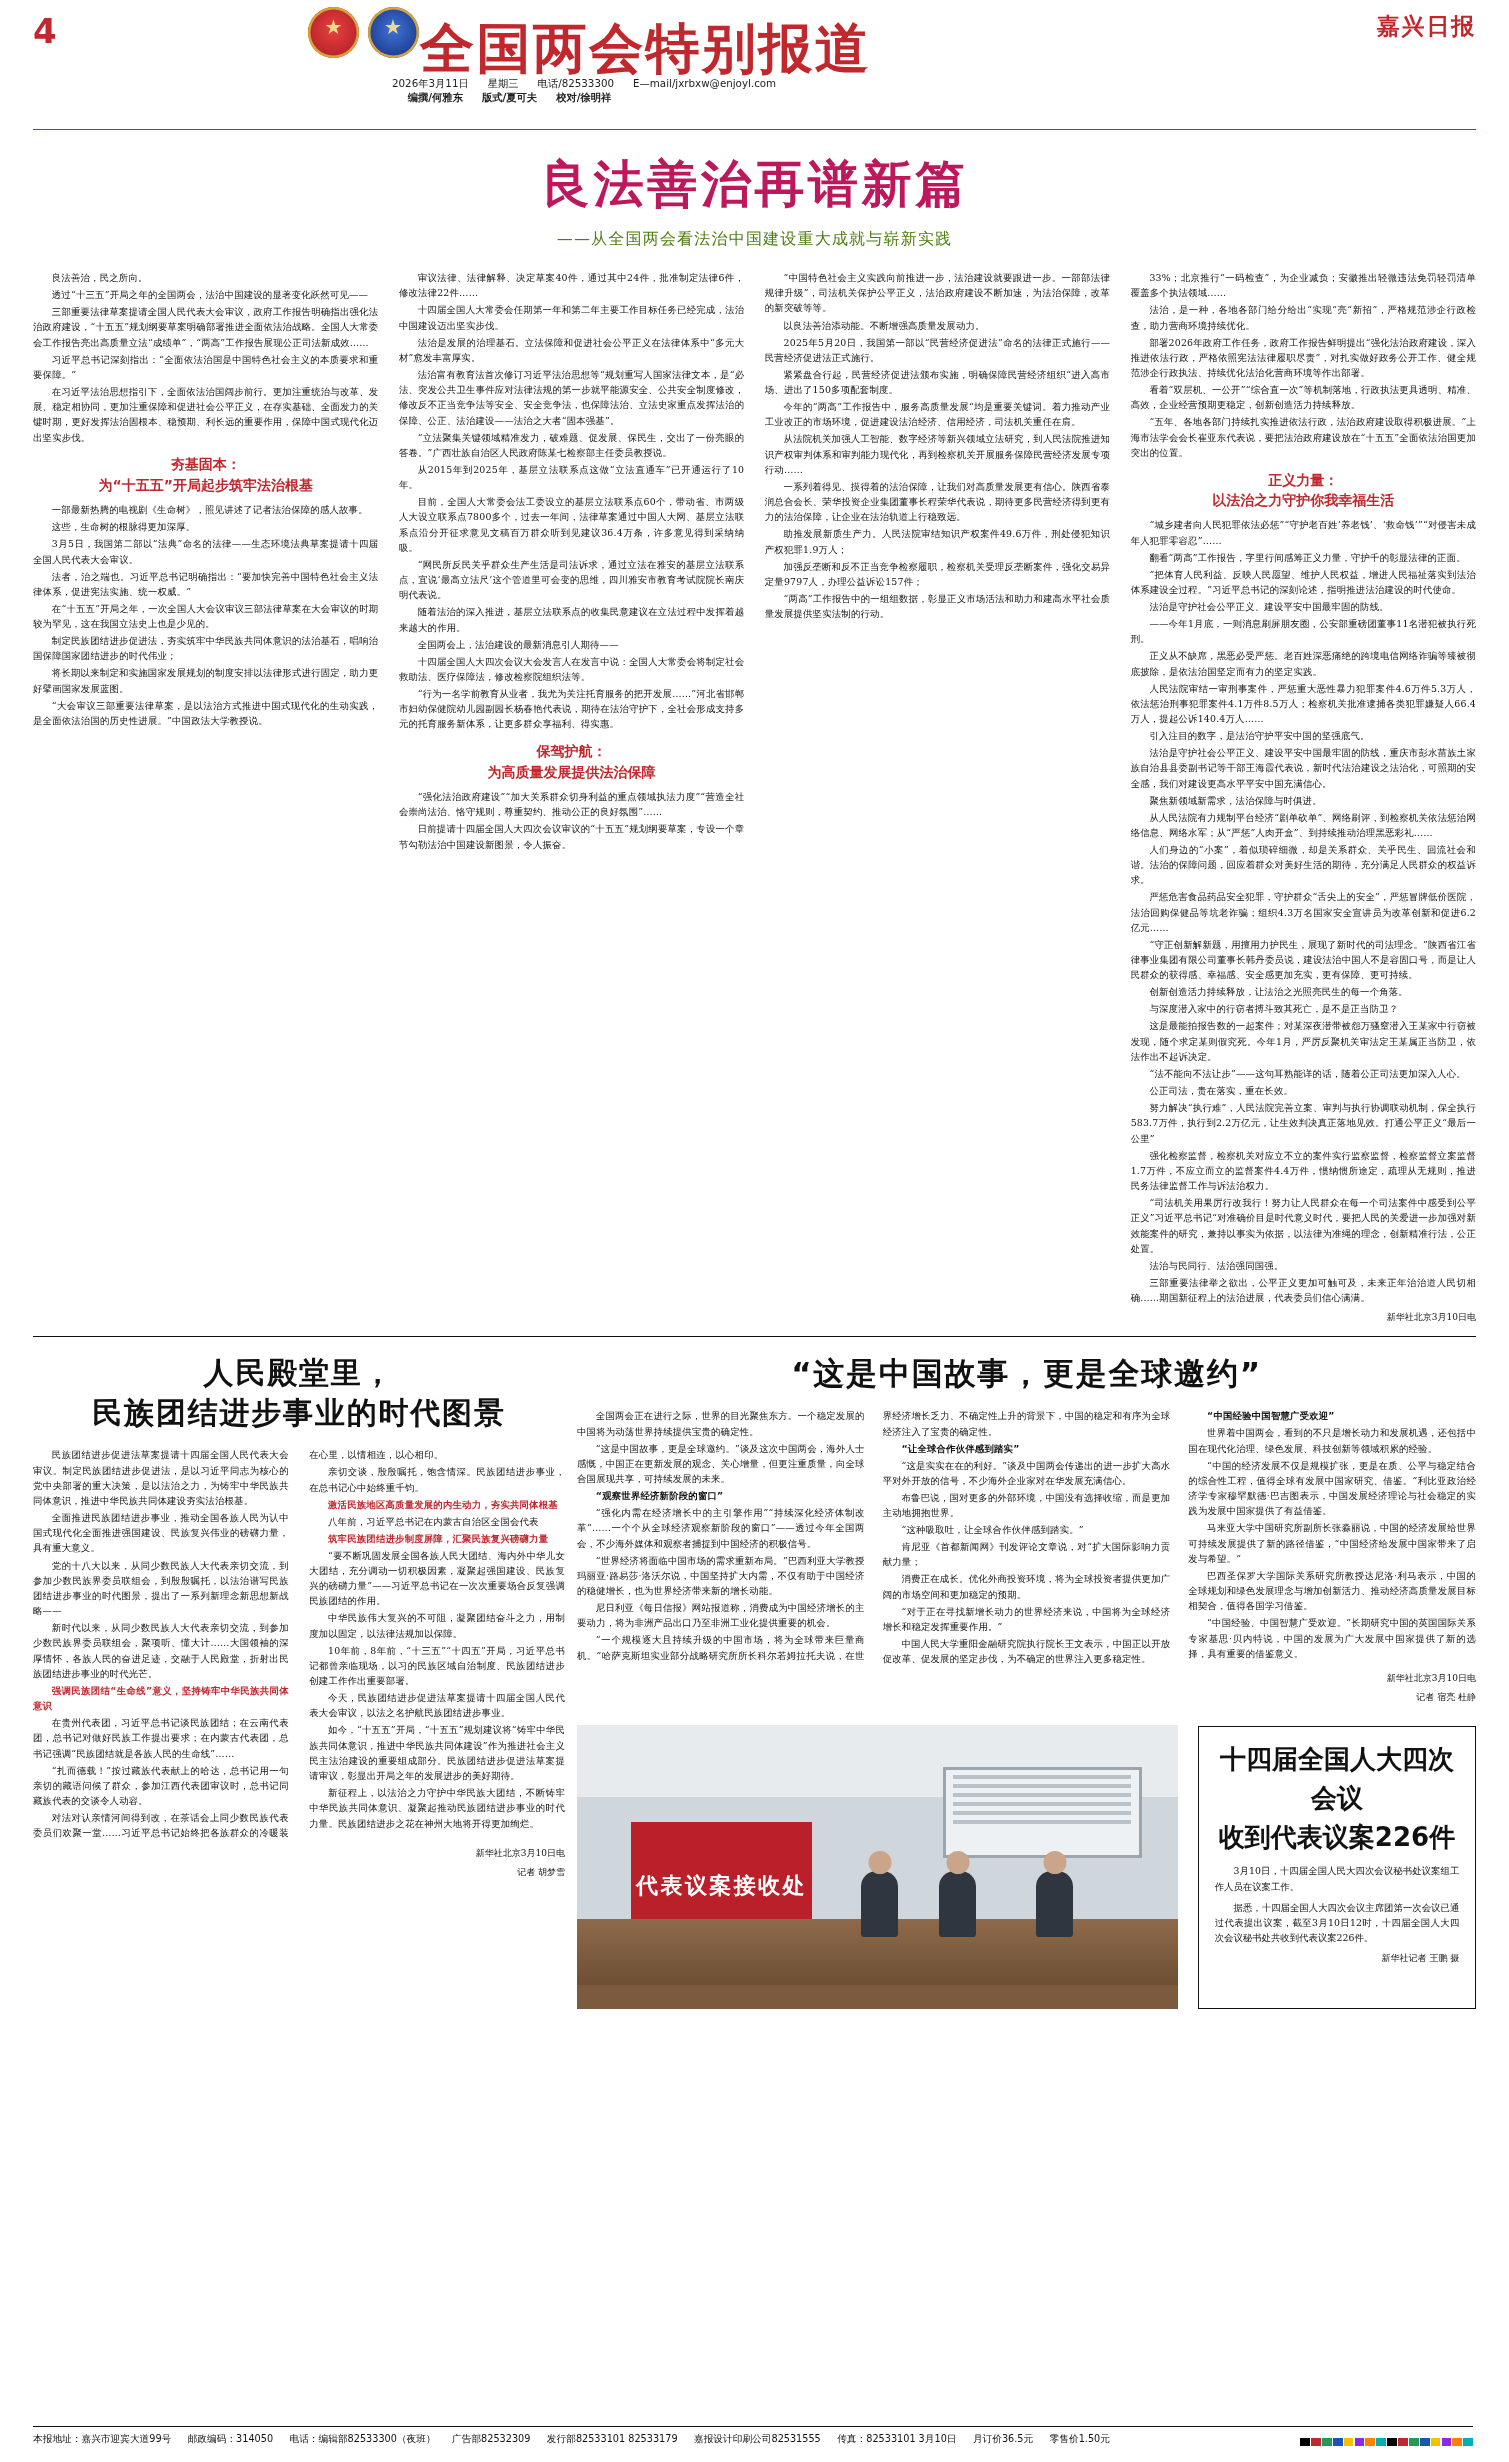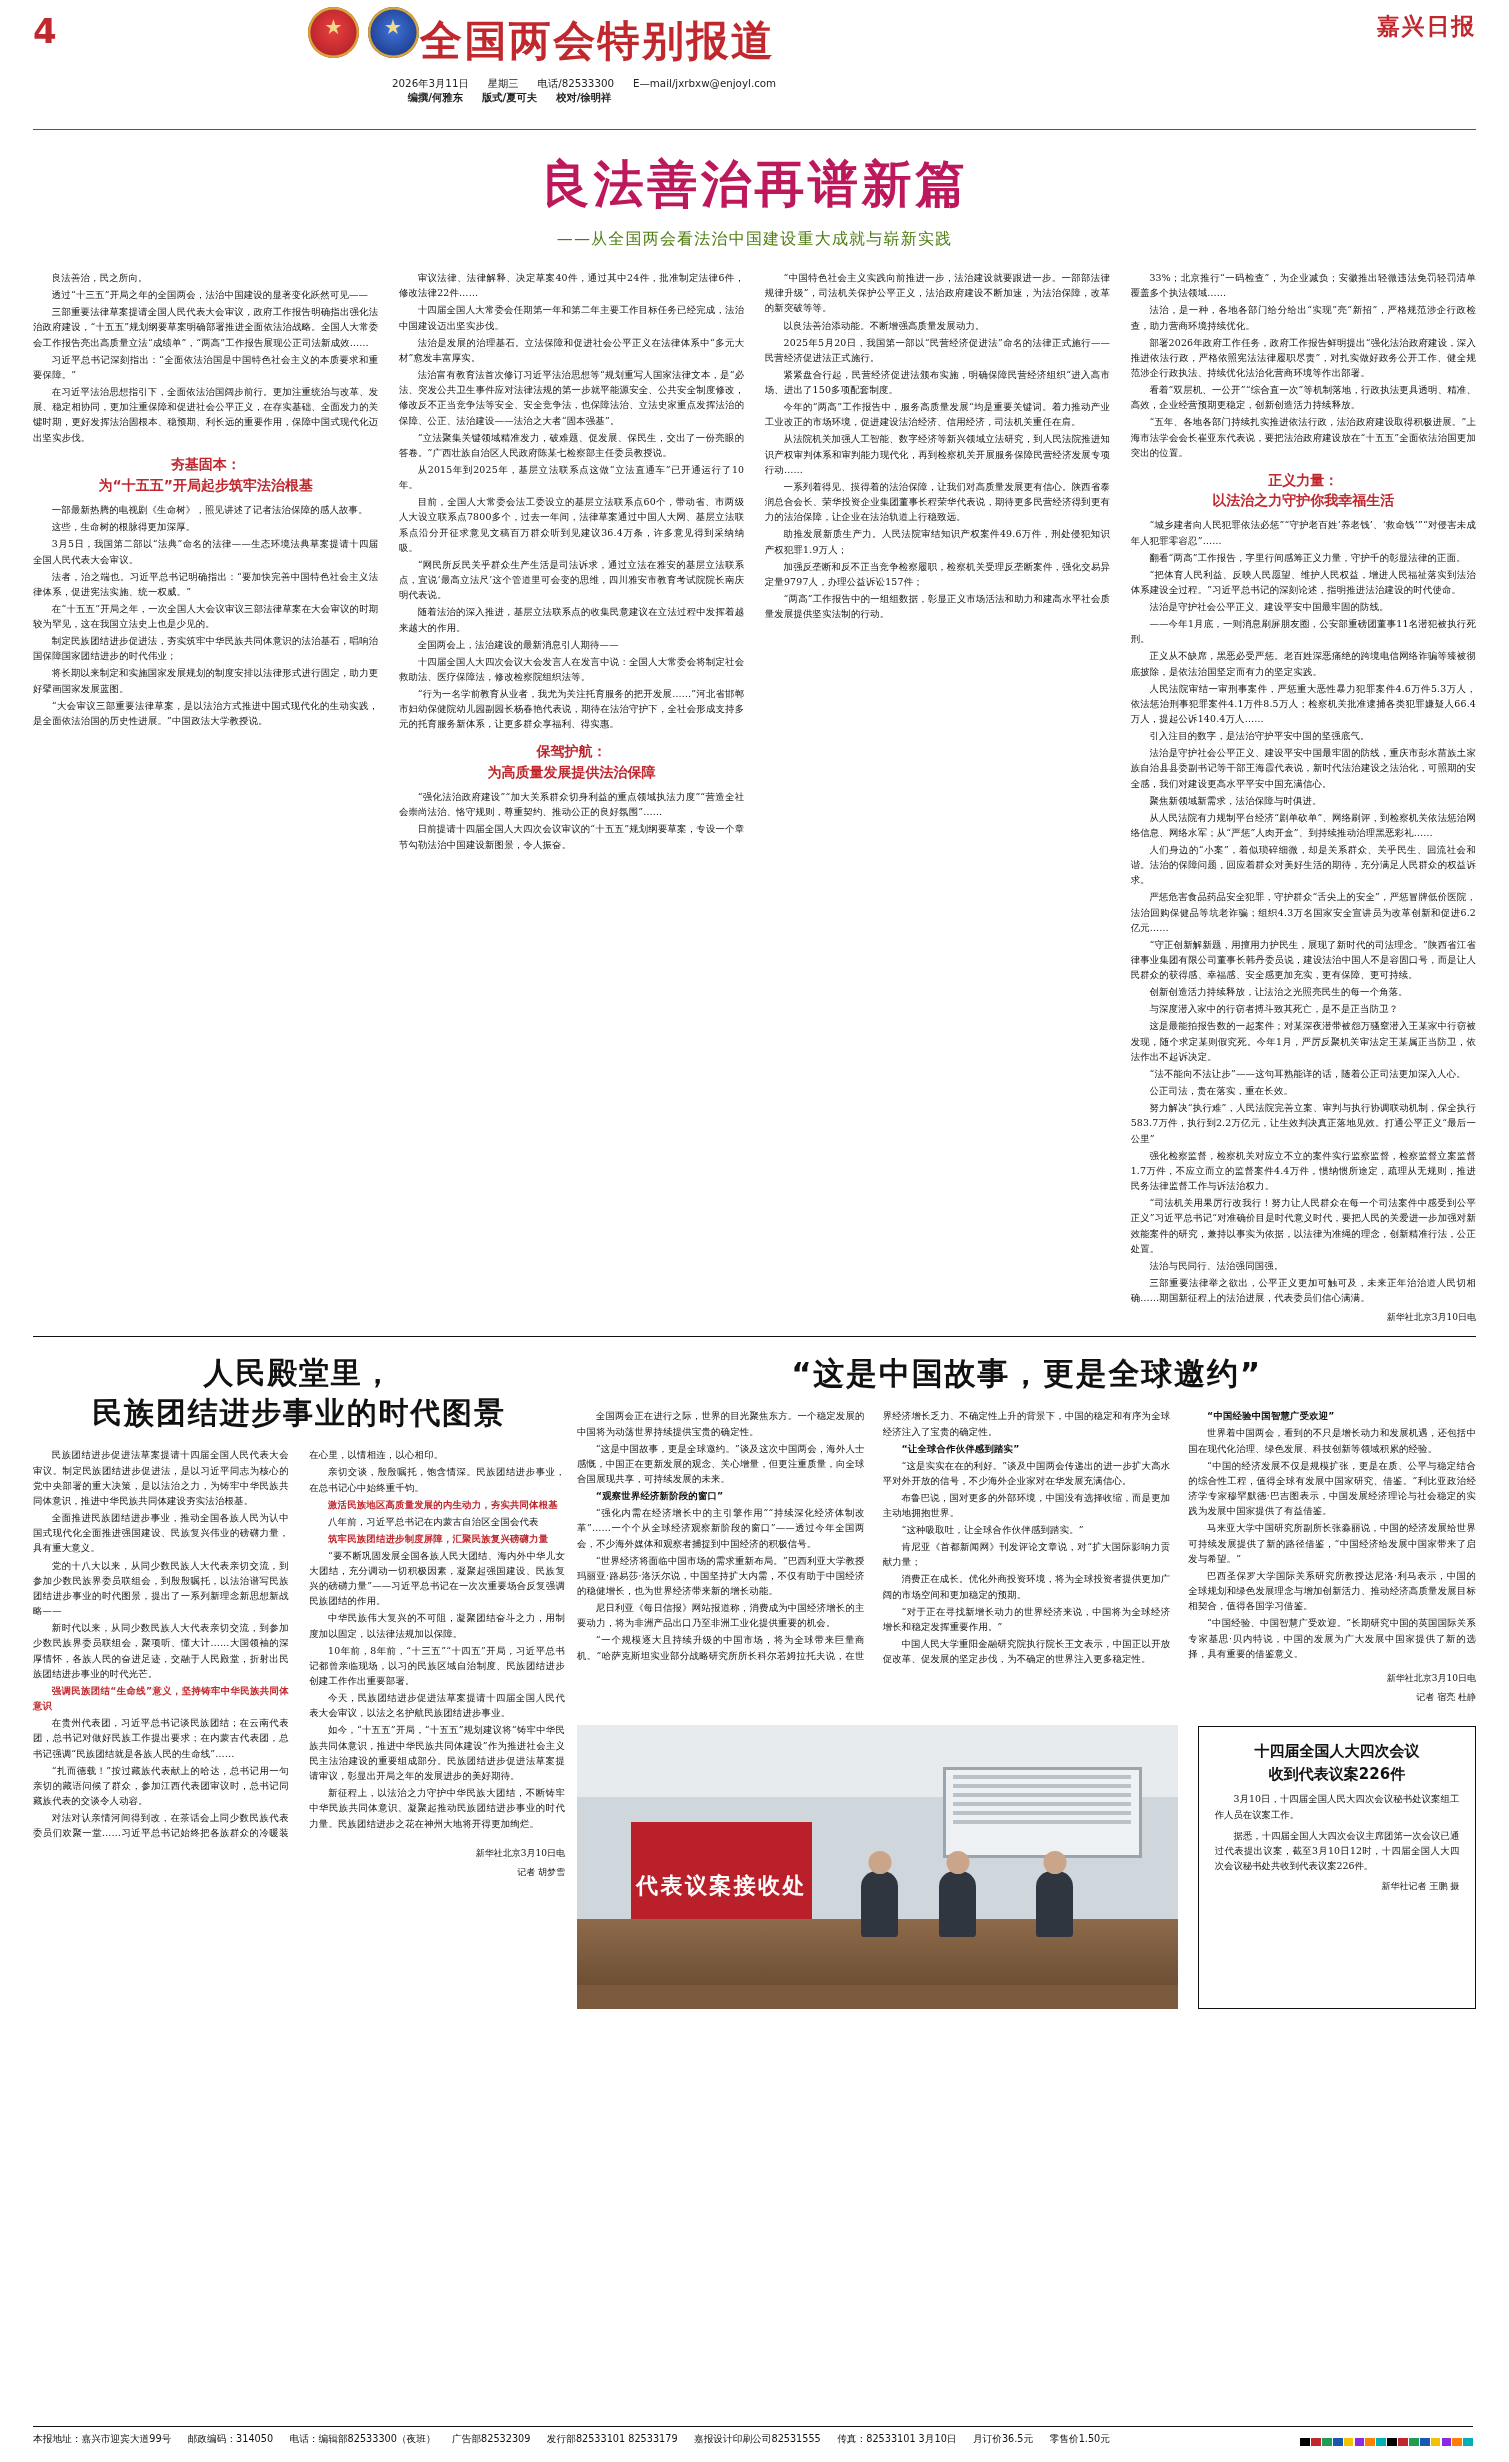--- a/index.html
+++ b/index.html
@@ -34,21 +34,21 @@
   }
   .emblem::after {
     content:"★"; position:absolute; left:0; right:0; top:9.7px;
     text-align:center; color:#f3d98a; font-size:20.5px; line-height:1;
   }
   .emblem.blue {
     background: radial-gradient(circle at 50% 45%, #3f74d8 0%, #24479c 60%, #16306e 100%);
   }
   .special-title {
     position:absolute; left: 387px; top: 13.3px;
-    font-size: 42px; font-weight: bold; letter-spacing: 2.4px;
+    font-size: 54px; font-weight: bold; letter-spacing: 2.4px;
     color: #c0282e;
     font-family: "DejaVu Sans", "Liberation Sans", sans-serif;
   }
   .brand {
     position:absolute; right: 0px; top: 11px;
     font-size: 23px; font-weight:bold; color:#c0282e; letter-spacing:1.8px;
     font-family:"DejaVu Sans","Liberation Sans",sans-serif;
   }
   .masthead-meta {
     position:absolute; left:359px; top:77px; right:0;
@@ -162,21 +162,21 @@
   .person::before {
     content:""; position:absolute; left:50%; top:-20.5px; transform:translateX(-50%);
     width: 23px; height: 23px; border-radius:50%; background:#caa58a;
   }
 
   
   .notice-box {
     border: 1.8px solid #111; padding: 13.3px 15.7px; margin-top: 12px;
   }
   .notice-title {
-    text-align:center; font-size: 15px; font-weight:bold; line-height:1.5;
+    text-align:center; font-size: 26px; font-weight:bold; line-height:1.5;
     font-family:"DejaVu Sans","Liberation Sans",sans-serif;
   }
   .notice-box p { font-size:9.4px; line-height:1.62; text-indent:2em; margin:6px 0 1.8px; text-align:justify; }
 
   
   .footer {
     position:absolute; left:33px; right:36px; bottom: 15.7px;
     border-top: 1.2px solid #111; padding-top: 6px;
     display:flex; justify-content:space-between; align-items:center;
     font-size: 9.7px;

